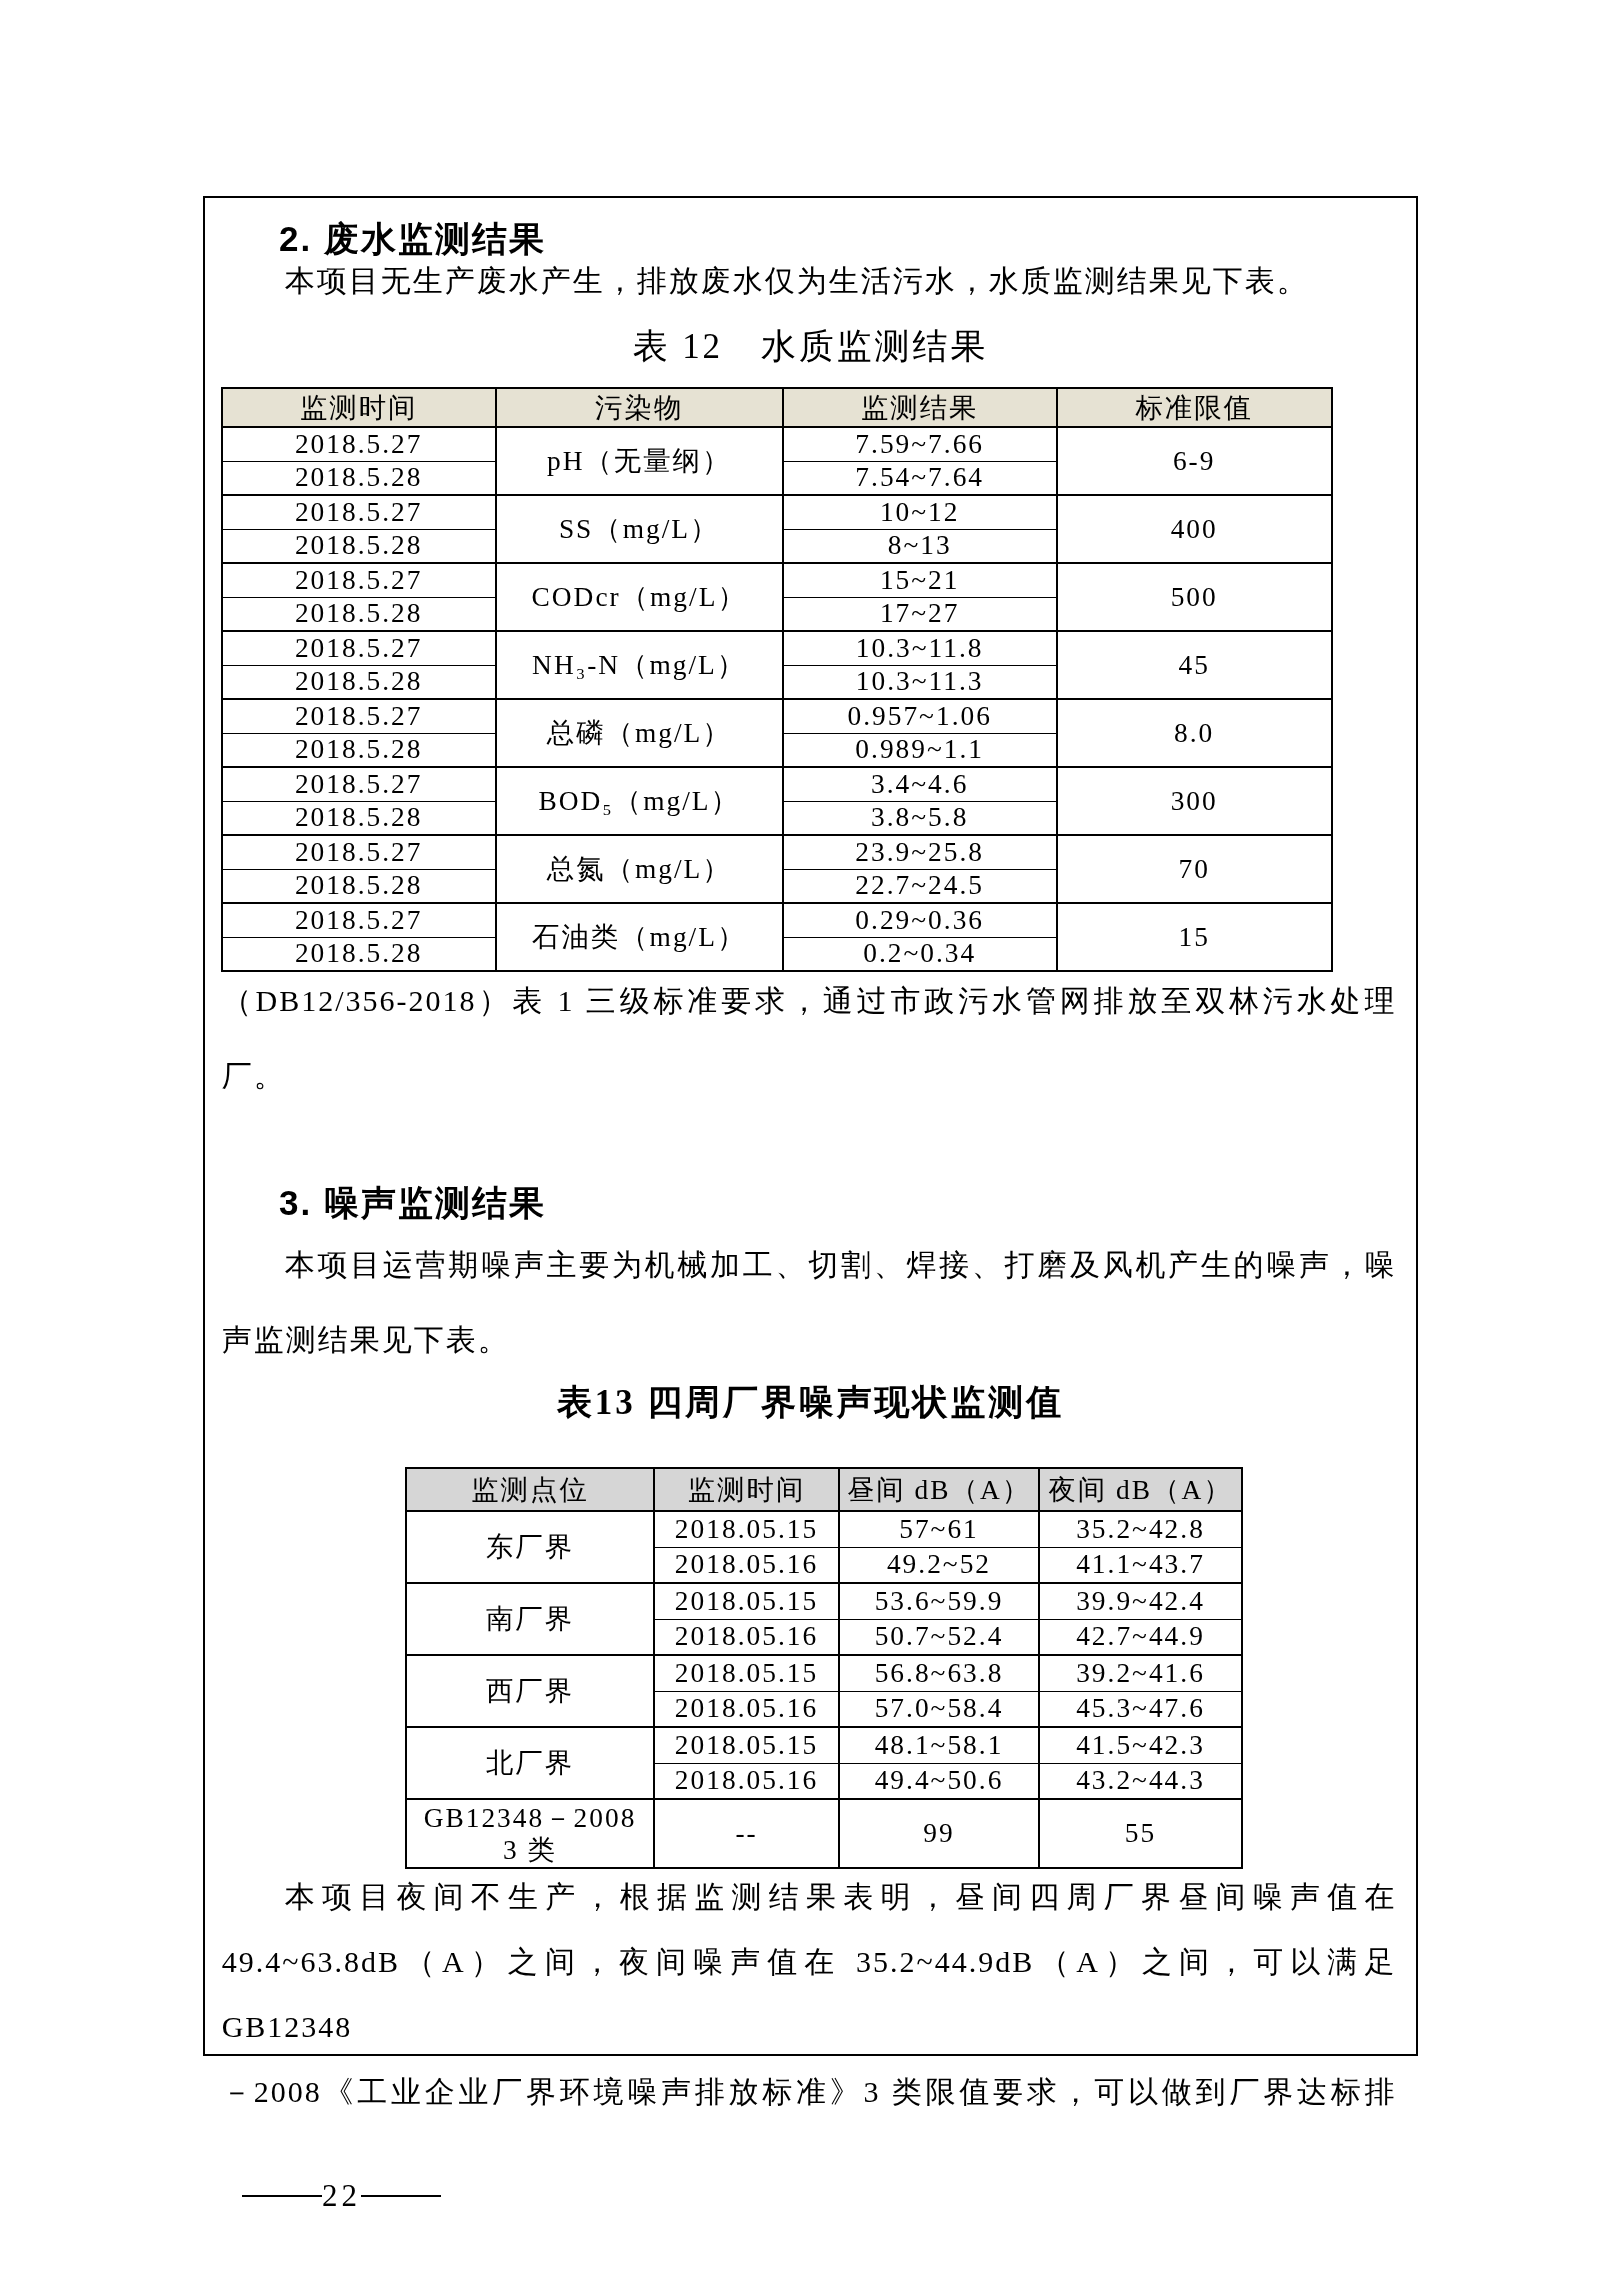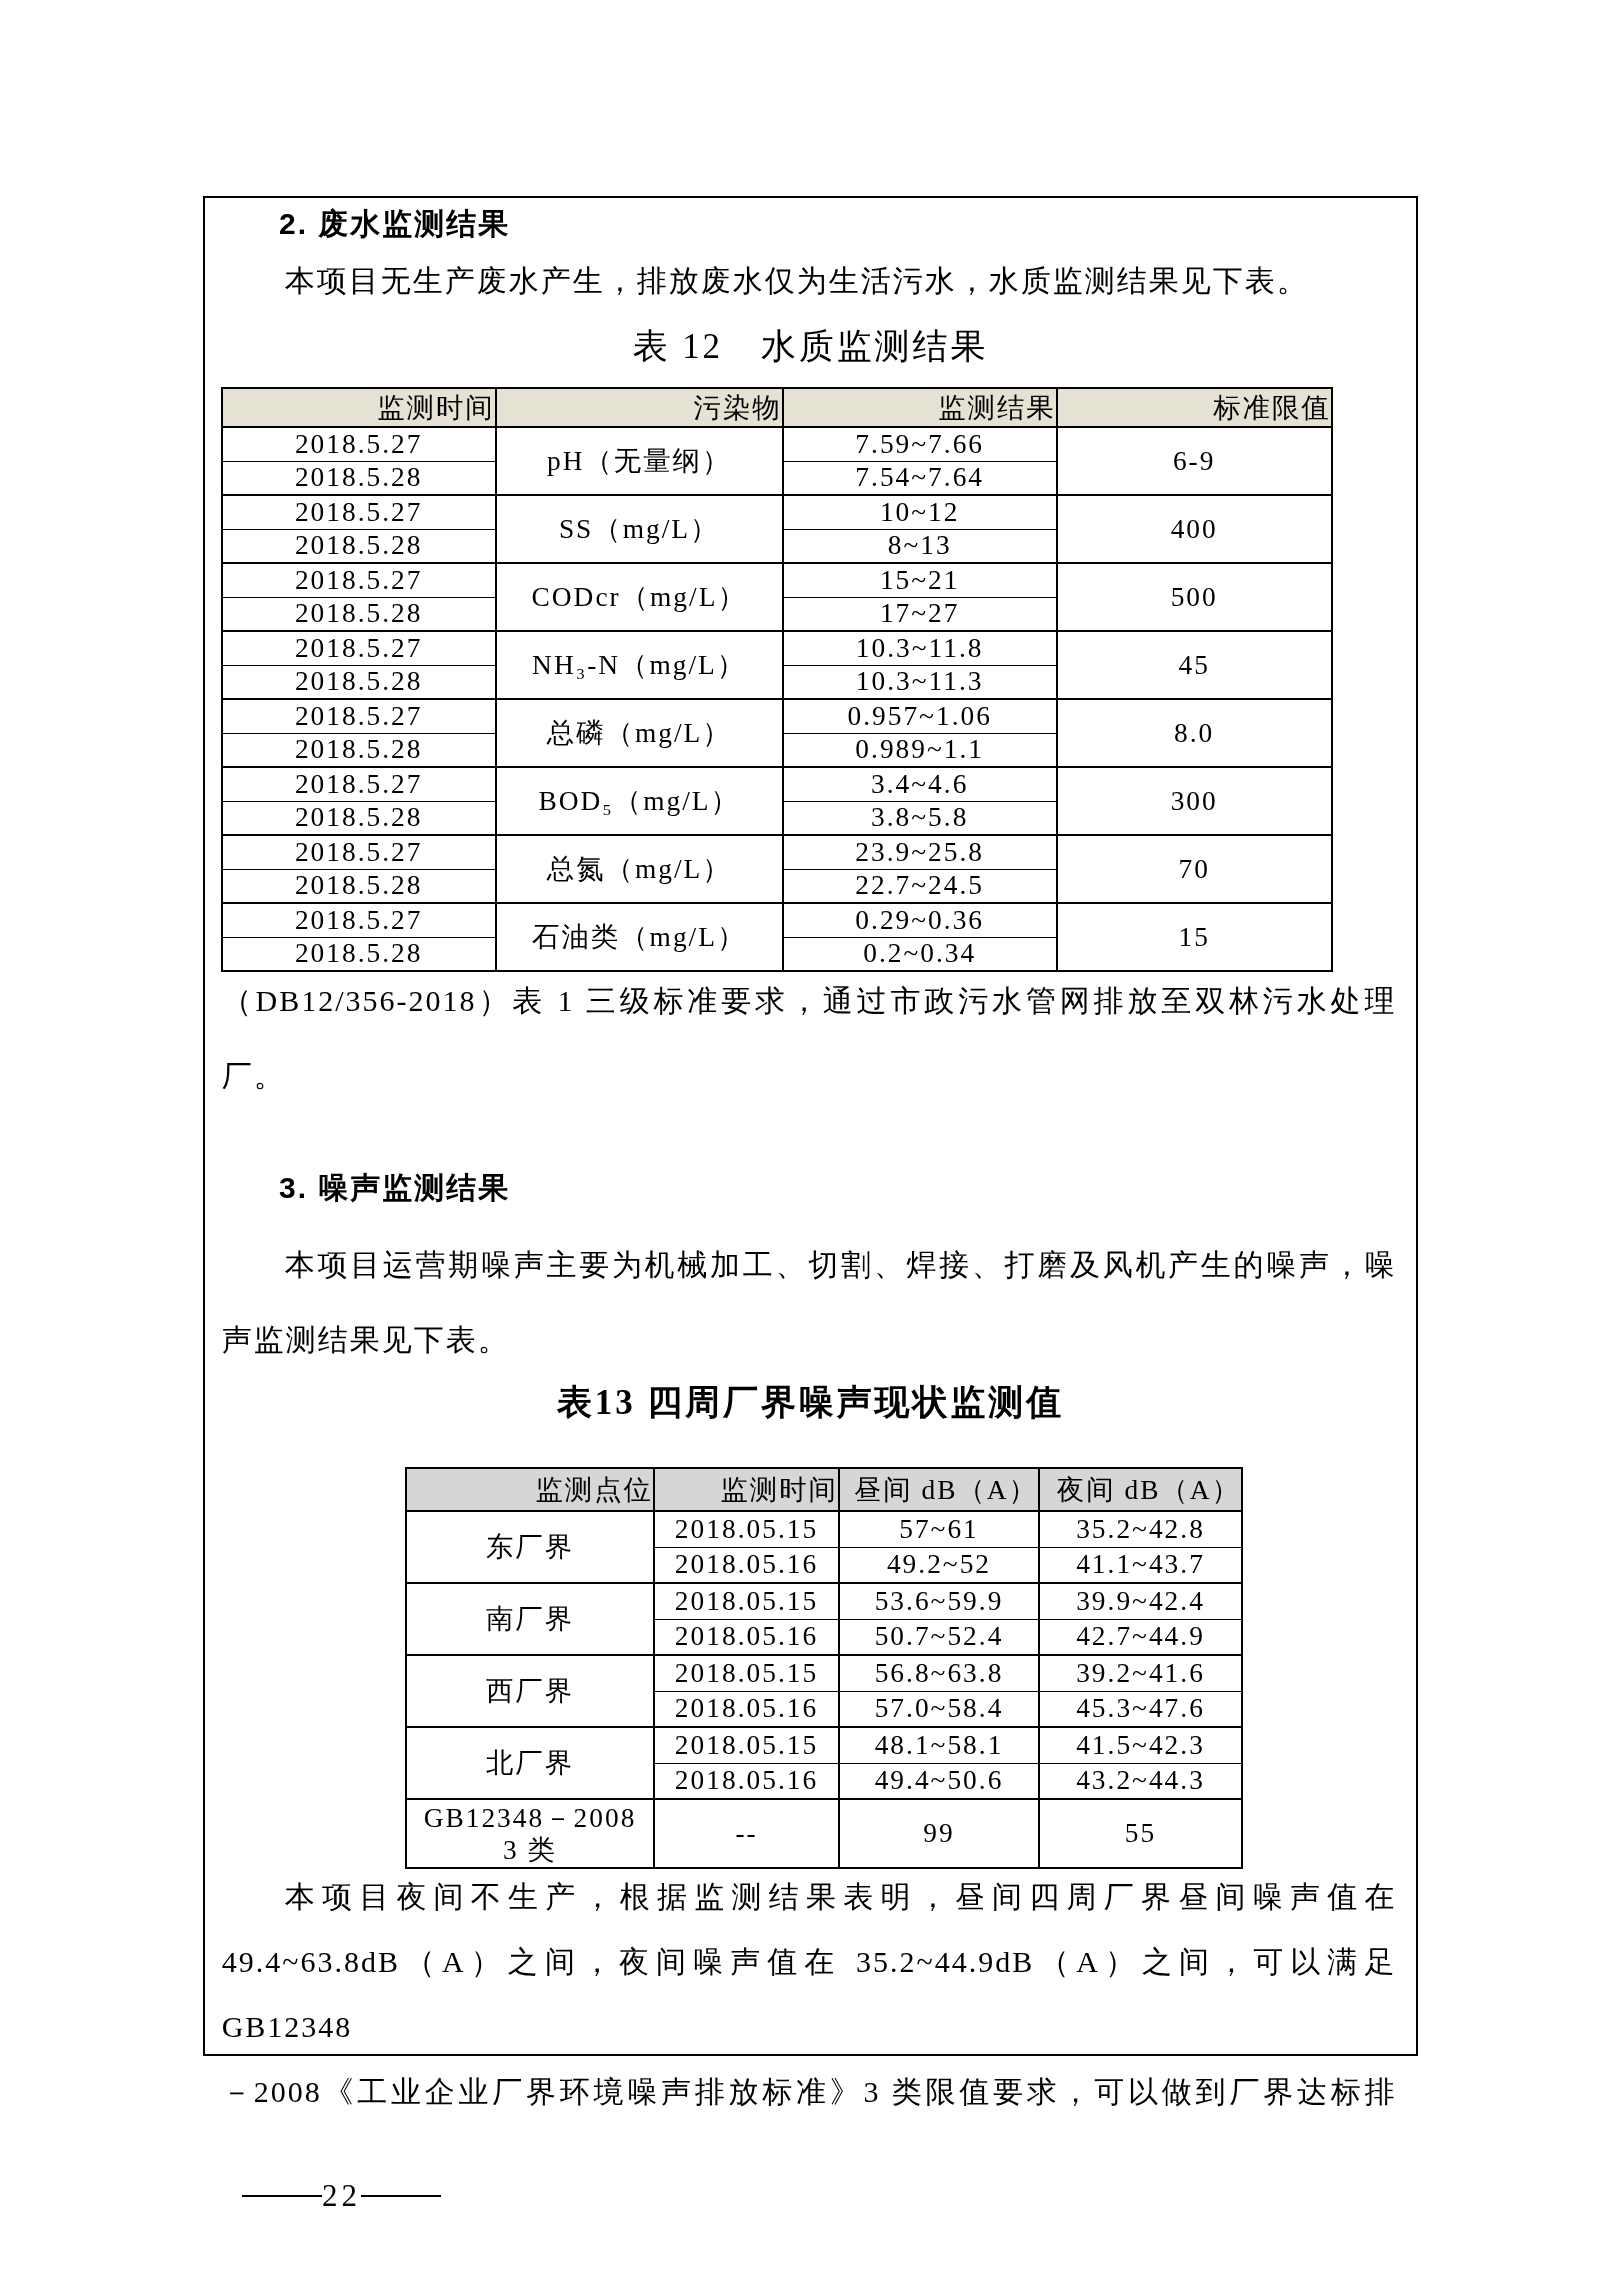--- a/index.html
+++ b/index.html
@@ -14,41 +14,41 @@
     font-family:"Liberation Serif","DejaVu Serif",serif;
     color:var(--ink);
   }
   .content-box{
     position:absolute;left:203px;top:196px;width:1215px;height:1860px;
     border:2px solid var(--ink);
   }
   .abs{position:absolute;}
   .sec-heading{
     font-family:"Liberation Sans","DejaVu Sans",sans-serif;
-    font-weight:bold;font-size:30px;letter-spacing:2px;white-space:nowrap;
+    font-weight:bold;font-size:35px;letter-spacing:2px;white-space:nowrap;margin-top:12px;
   }
   .body-text{font-size:30px;letter-spacing:2px;}
   .para{left:16.7px;right:19.6px;}
   .line{display:block;}
   .line.just{text-align:justify;text-align-last:justify;}
   .line.indent{padding-left:63px;}
   .caption{left:0;right:0;text-align:center;font-size:35px;letter-spacing:2.9px;white-space:nowrap;}
   .caption.bold{font-weight:bold;}
 
   table{border-collapse:collapse;table-layout:fixed;border:2px solid var(--ink);background:#fff;}
   th,td{
     text-align:center;vertical-align:middle;
     font-size:27.4px;letter-spacing:2px;
     border-left:2px solid var(--ink);
     border-right:2px solid var(--ink);
     border-top:1px solid var(--ink);
     border-bottom:1px solid var(--ink);
     overflow:hidden;white-space:nowrap;
   }
-  thead th{border-bottom:2px solid var(--ink);font-weight:normal;text-align:right;}
+  thead th{border-bottom:2px solid var(--ink);font-weight:normal;}
   tr.grp td{border-top:2px solid var(--ink);}
   #table12 thead th{height:39px;background:var(--table12-header-bg);}
   #table12 td{height:34px;}
   #table13 thead th{height:43px;background:var(--table13-header-bg);}
   #table13 td{height:36px;}
   #table13 tr.limitrow td{height:69px;}
   .two-line{line-height:32px;}
 
   .footer{
     position:absolute;left:242px;top:2178px;

